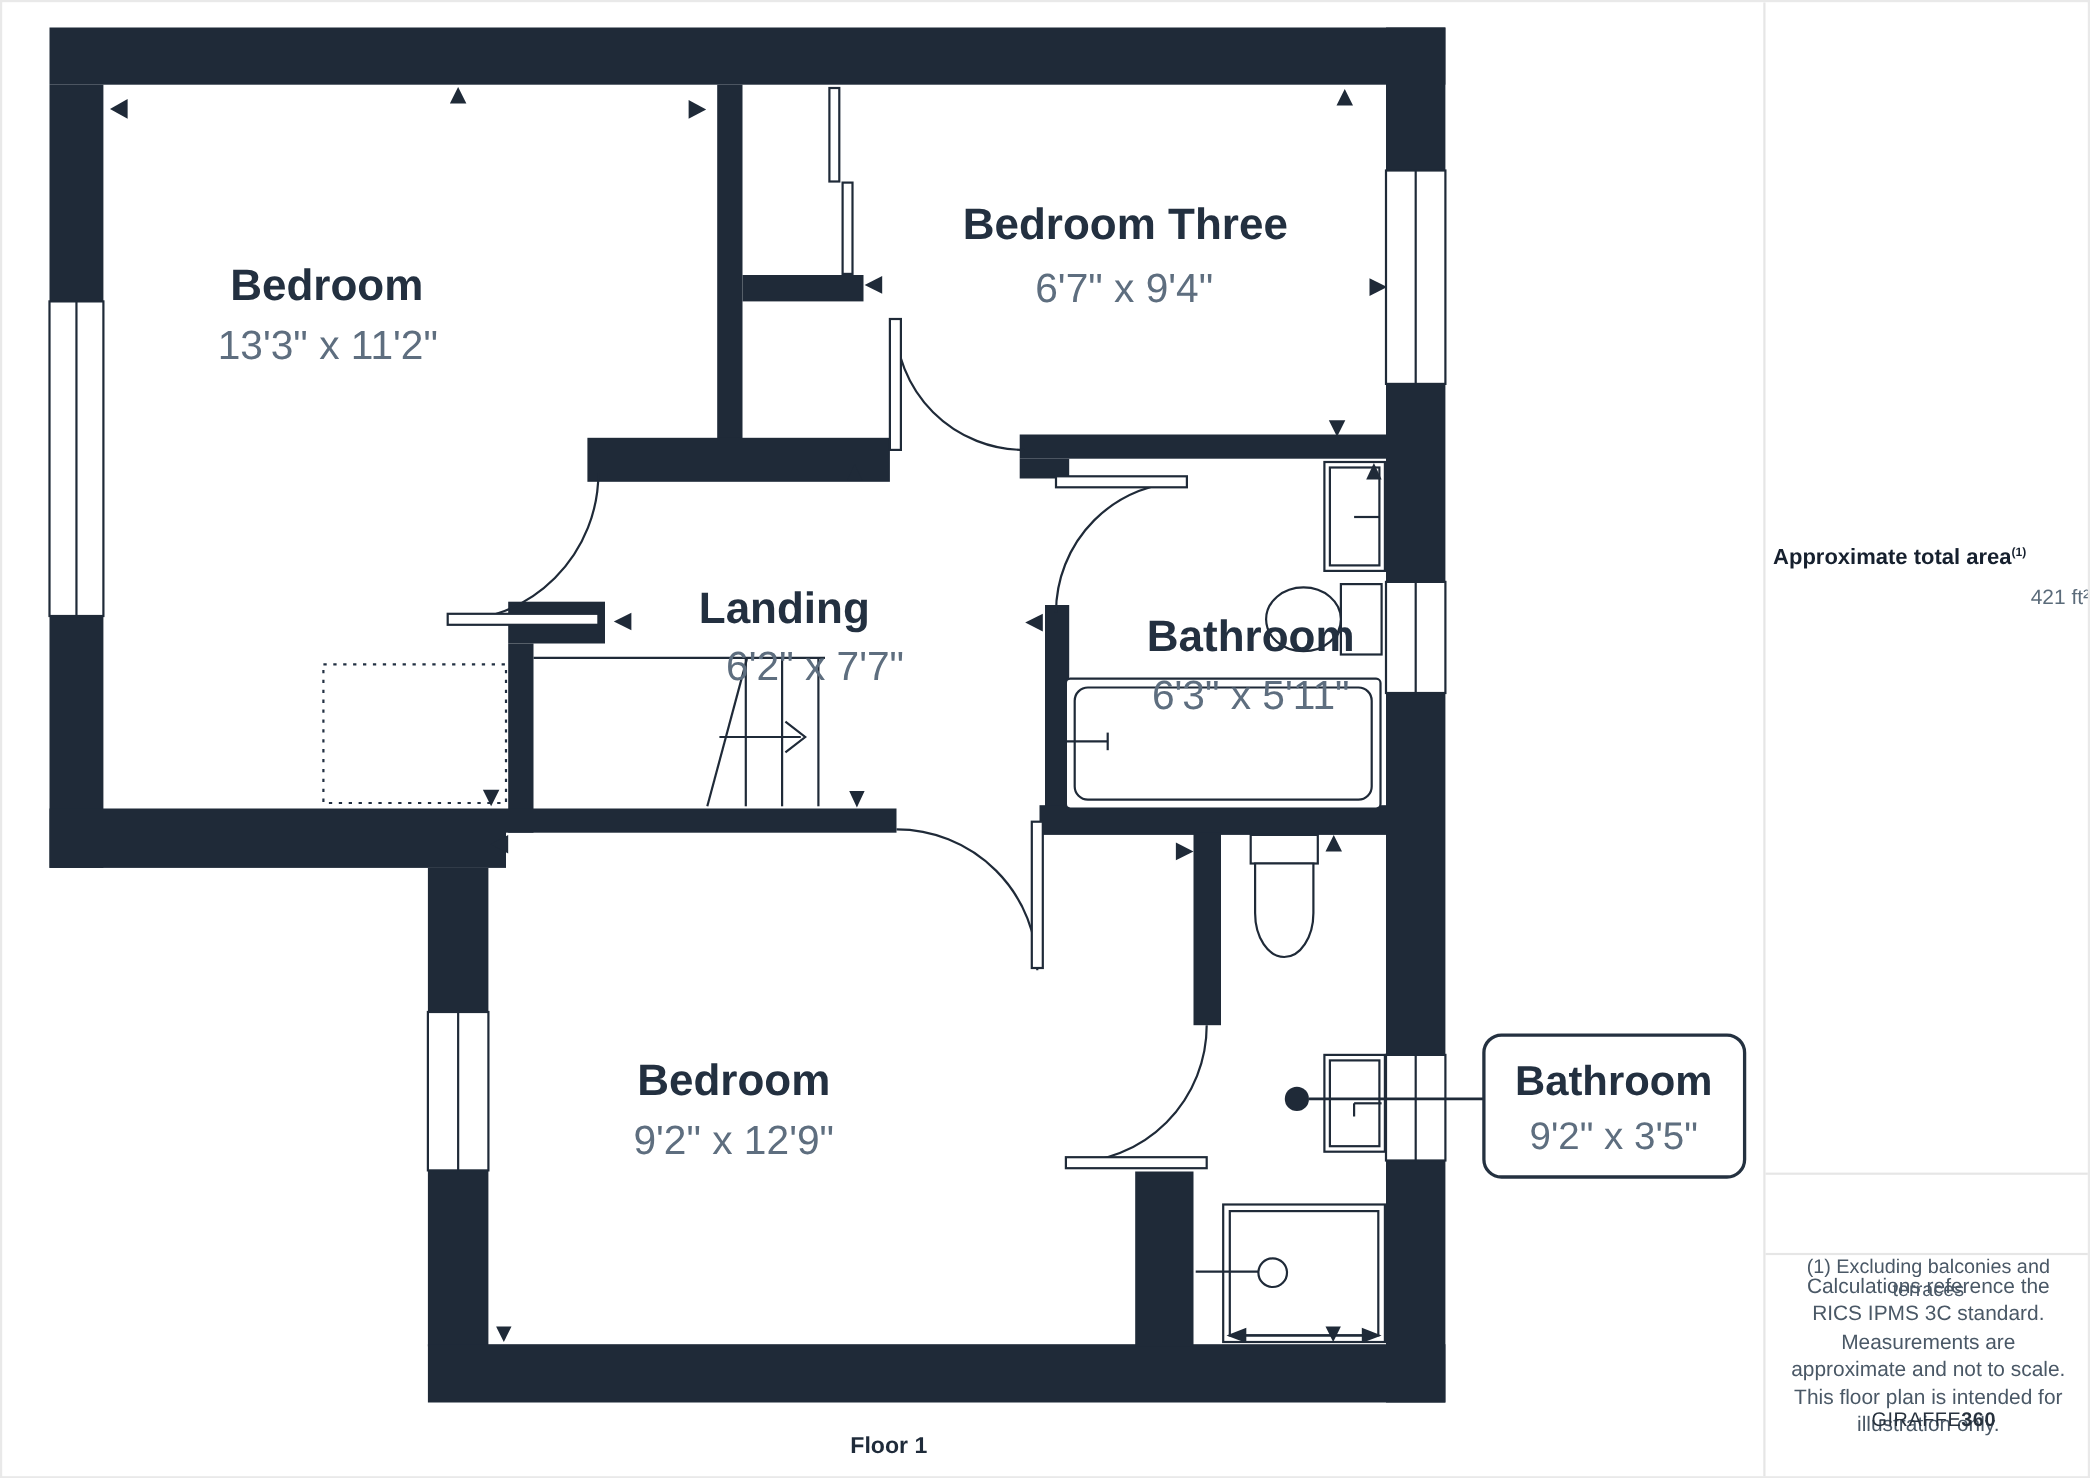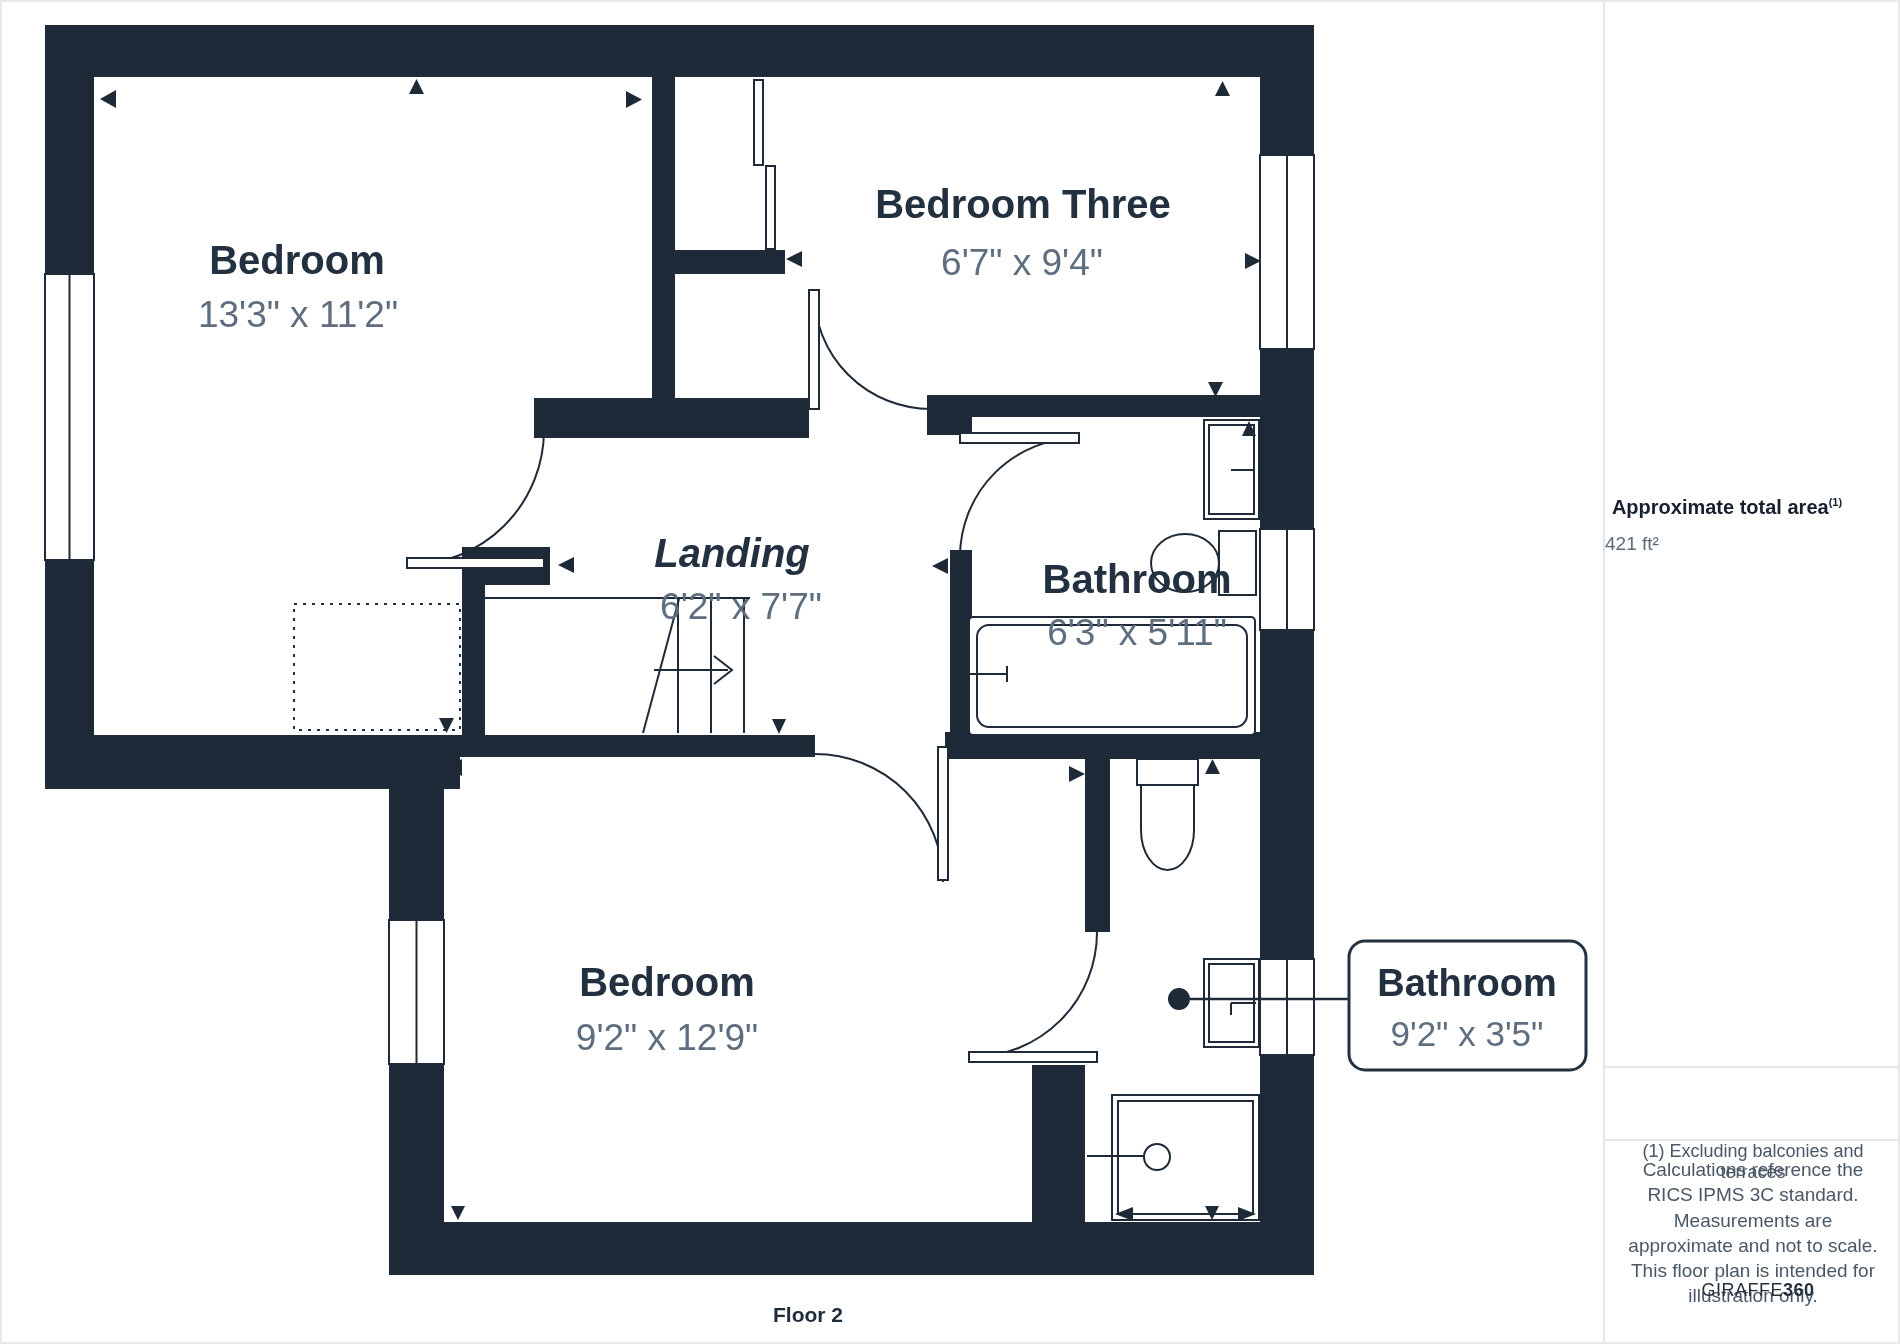--- a/index.html
+++ b/index.html
@@ -26,21 +26,21 @@
   .callout-dims{font-size:35px;font-weight:400;color:#5e6e7f;}
   .floor-label{font-size:21px;font-weight:700;color:#1f2b3a;}
   
   .sidebar-vline{position:absolute;left:1601px;top:0;width:2px;height:1344px;background:#e6e6e6;}
   .sidebar-hline{position:absolute;left:1603px;width:297px;height:2px;background:#e6e6e6;}
   .hline-1{top:1064px;}
   .hline-2{top:1137px;}
   .sb-title{position:absolute;left:1603px;top:494px;width:244px;text-align:center;
     font-size:20px;font-weight:700;color:#16202e;}
   .sb-title sup{font-size:11px;font-weight:700;}
-  .sb-value{position:absolute;left:1603px;top:531px;width:295px;text-align:left;
+  .sb-value{position:absolute;left:1603px;top:531px;width:295px;text-align:right;
     font-size:19px;font-weight:400;color:#5b6b7a;}
   .sb-footnote{position:absolute;left:1611px;top:1092px;width:280px;text-align:center;
     font-size:18px;color:#4a5866;margin-top:47px;}
   .sb-disclaimer{position:absolute;left:1618px;top:1155px;width:266px;text-align:center;
     font-size:19px;line-height:1.33;color:#4a5866;}
   .sb-brand{position:absolute;left:1603px;top:1278px;width:306px;text-align:center;
     font-size:18px;letter-spacing:0.5px;color:#27313d;}
   .sb-brand .b{font-weight:700;}
 </style>
 </head>
@@ -196,33 +196,33 @@
       <rect x="1347" y="939" width="237" height="129" rx="16" fill="#ffffff" stroke="#243140" stroke-width="3"></rect>
     </g>
   </svg>
 
   <div class="label room-name" style="left:295px;top:258px;">Bedroom</div>
   <div class="label room-dims" style="left:296px;top:312px;">13'3" x 11'2"</div>
 
   <div class="label room-name" style="left:1021px;top:202px;">Bedroom Three</div>
   <div class="label room-dims" style="left:1020px;top:260px;">6'7" x 9'4"</div>
 
-  <div class="label room-name" style="left:730px;top:551px;font-style:italic;">Landing</div>
+  <div class="label room-name" style="left:711px;top:551px;">Landing</div>
   <div class="label room-dims" style="left:739px;top:604px;">6'2" x 7'7"</div>
 
   <div class="label room-name" style="left:1135px;top:577px;">Bathroom</div>
   <div class="label room-dims" style="left:1135px;top:630px;">6'3" x 5'11"</div>
 
   <div class="label room-name" style="left:665px;top:980px;">Bedroom</div>
   <div class="label room-dims" style="left:665px;top:1035px;">9'2" x 12'9"</div>
 
   <div class="label callout-name" style="left:1465px;top:981px;">Bathroom</div>
   <div class="label callout-dims" style="left:1465px;top:1031px;">9'2" x 3'5"</div>
 
-  <div class="label floor-label" style="left:806px;top:1312px;">Floor 2</div>
+  <div class="label floor-label" style="left:806px;top:1312px;">Floor 1</div>
 
   <div class="sidebar-vline"></div>
   <div class="sidebar-hline hline-1"></div>
   <div class="sidebar-hline hline-2"></div>
 
   <div class="sb-title">
     <span>Approximate total area</span><sup>(1)</sup>
   </div>
   <div class="sb-value">421 ft²</div>
 

